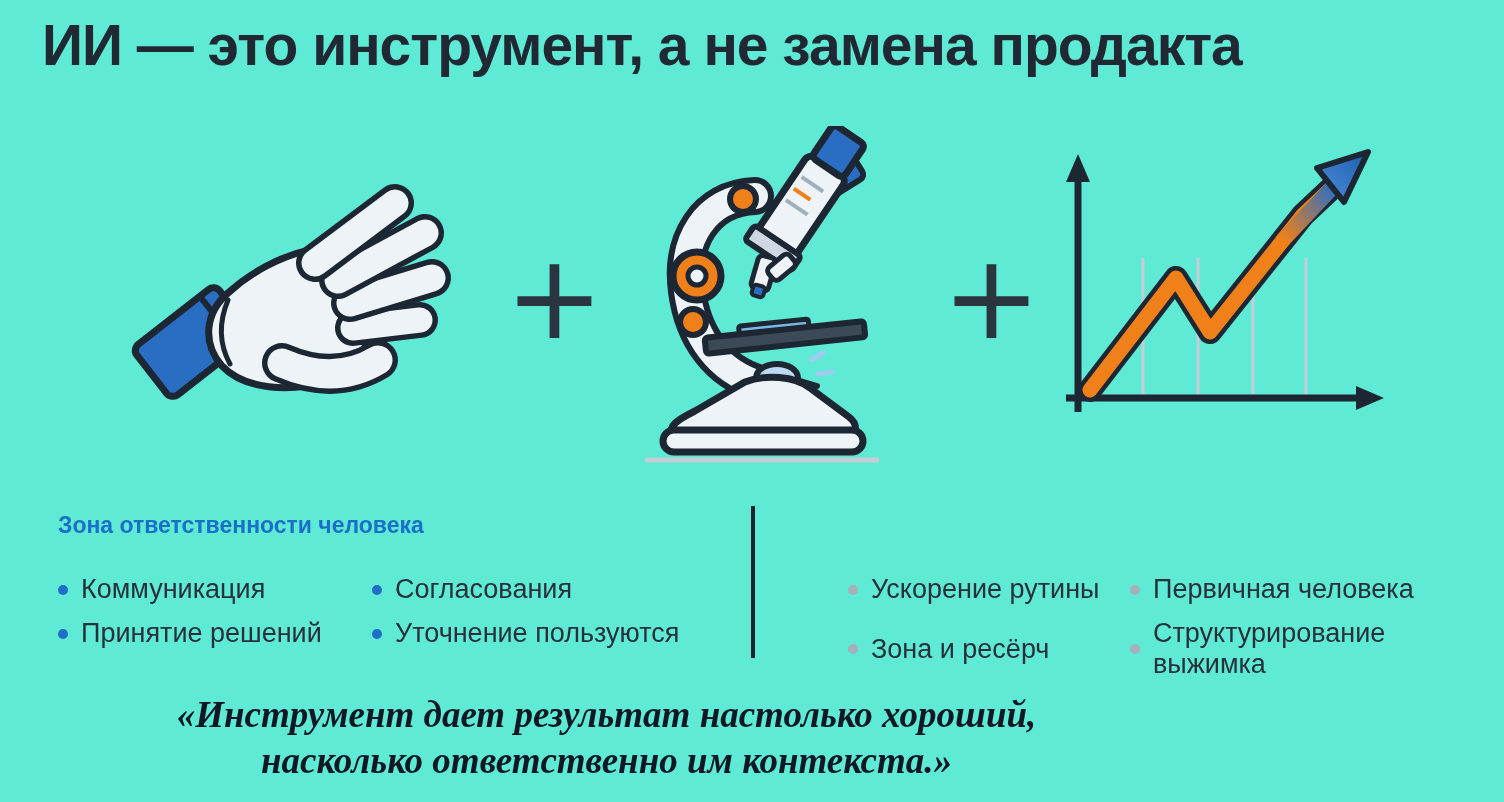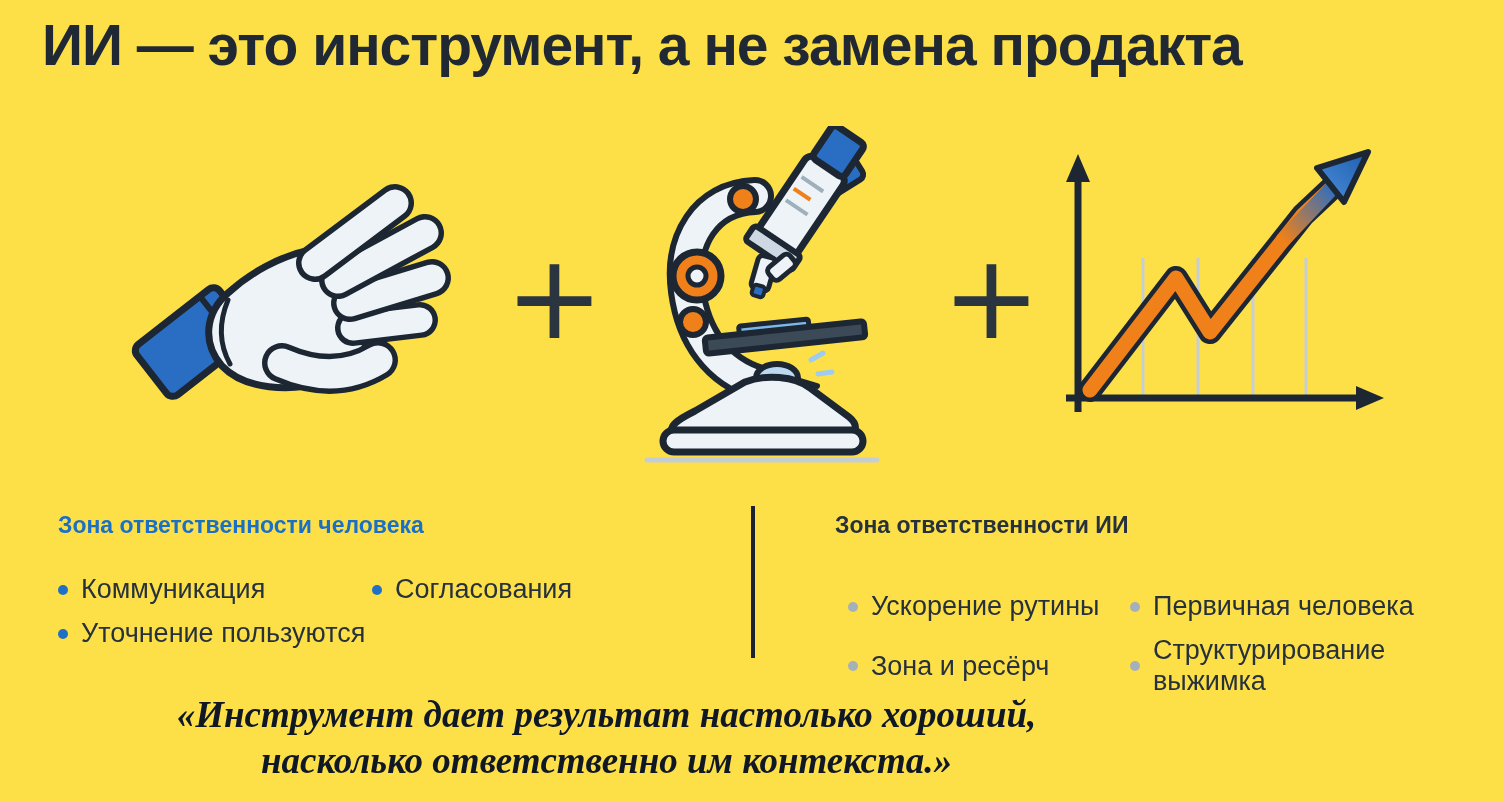--- a/index.html
+++ b/index.html
@@ -1,38 +1,38 @@
 <!DOCTYPE html>
 <html><head>
 <meta charset="utf-8">
 <style>
   html,body{margin:0;padding:0;background:#ffffff;}
   body{font-family:"Liberation Sans", sans-serif;}
-  .stage{position:relative;width:1504px;height:802px;background:#fde047;overflow:hidden;}
+  .stage{position:relative;width:1504px;height:802px;background:#5eead4;overflow:hidden;}
 
   .title{
     position:absolute;left:42px;top:12px;width:1440px;
     font-size:57px;font-weight:700;letter-spacing:-1px;color:#1f2833;
   }
 
   .icon-box{position:absolute;}
   .plus{
     position:absolute;font-size:118px;font-weight:400;color:#2a3540;
     line-height:1;font-family:"DejaVu Sans", sans-serif;
   }
 
   .zone-heading{position:absolute;font-size:23px;font-weight:700;}
   .zone-heading.human{color:#1a6fc7;}
   .zone-heading.ai{color:#27313c;}
 
   .divider{position:absolute;width:4px;background:#1b242e;}
 
   .bullet-grid{position:absolute;display:grid;row-gap:13px;}
   .bullet-grid.human{grid-template-columns:314px auto;}
-  .bullet-grid.ai{grid-template-columns:282px auto;margin-top:17px;}
+  .bullet-grid.ai{grid-template-columns:282px auto;}
   .bullet-item{display:flex;align-items:center;font-size:27px;color:#27313c;}
   .dot{width:10px;height:10px;border-radius:50%;margin-right:13px;flex:0 0 auto;}
   .dot.blue{background:#1f6fc7;}
   .dot.gray{background:#a6b0ba;}
 
   .quote{
     position:absolute;left:0;top:692px;width:1213px;text-align:center;
     font-family:"Liberation Serif", serif;font-style:italic;font-weight:700;
     font-size:37px;color:#101826;line-height:1.25;
   }
@@ -150,32 +150,35 @@
 
       <polyline points="52,250 138,138 172,192 265,75 298,44" fill="none" stroke="#1c2733" stroke-width="24" stroke-linecap="round" stroke-linejoin="round"></polyline>
       <polyline points="52,250 138,138 172,192 265,75 298,44" fill="none" stroke="#f08019" stroke-width="15" stroke-linecap="round" stroke-linejoin="round"></polyline>
       <line x1="245" y1="100" x2="296" y2="46" stroke="url(#g1)" stroke-width="15" stroke-linecap="round"></line>
 
       <polygon points="330,12 279,28 306,62" fill="url(#g2)" stroke="#1c2733" stroke-width="6" stroke-linejoin="round"></polygon>
     </svg>
   </div>
 
   <div class="zone-heading human" style="left:58px;top:512px;">Зона ответственности человека</div>
-  <div class="zone-heading ai" style="left:835px;top:512px;">Зона ответственности ИИ</div>
 
   <div class="divider" style="left:751px;top:506px;height:152px;"></div>
 
   <div class="bullet-grid human" style="left:58px;top:574px;">
     <div class="bullet-item">
       <span class="dot blue"></span>
       <span>Коммуникация</span>
     </div>
     <div class="bullet-item">
       <span class="dot blue"></span>
       <span>Согласования</span>
+    </div>
+    <div class="bullet-item">
+      <span class="dot blue"></span>
+      <span>Принятие решений</span>
     </div>
     <div class="bullet-item">
       <span class="dot blue"></span>
       <span>Уточнение пользуются</span>
     </div>
   </div>
 
   <div class="bullet-grid ai" style="left:848px;top:574px;">
     <div class="bullet-item">
       <span class="dot gray"></span>

